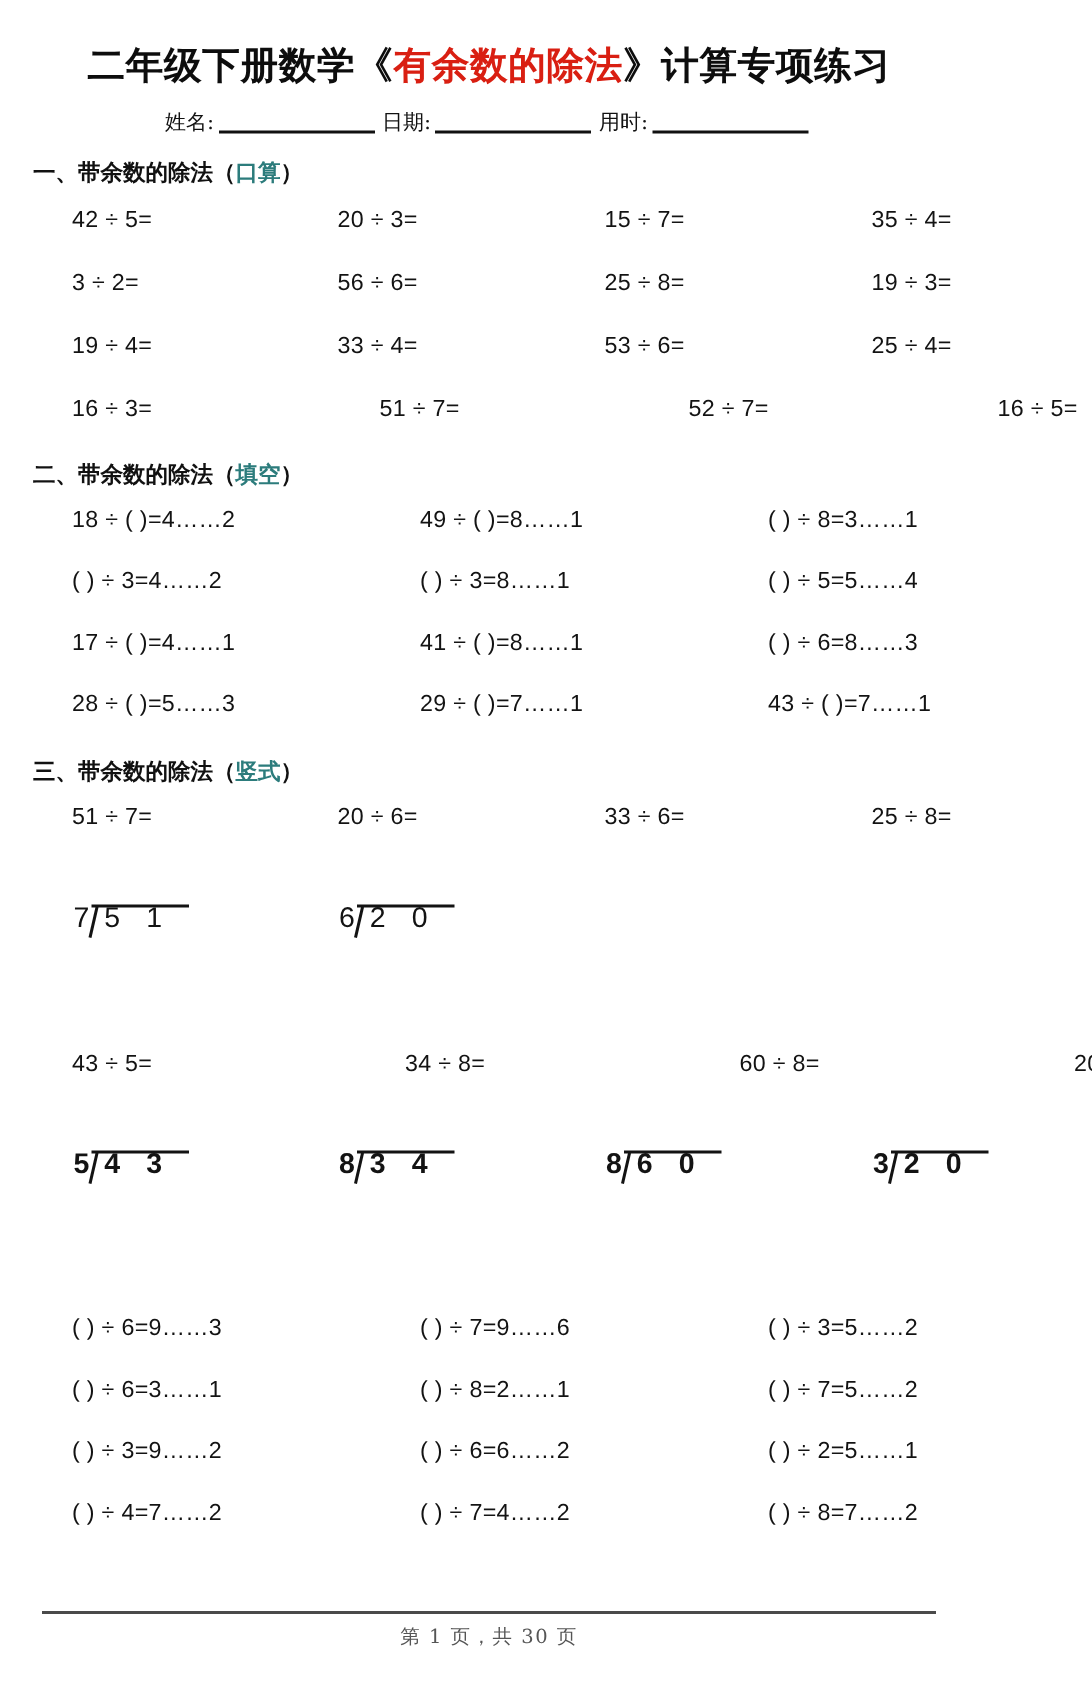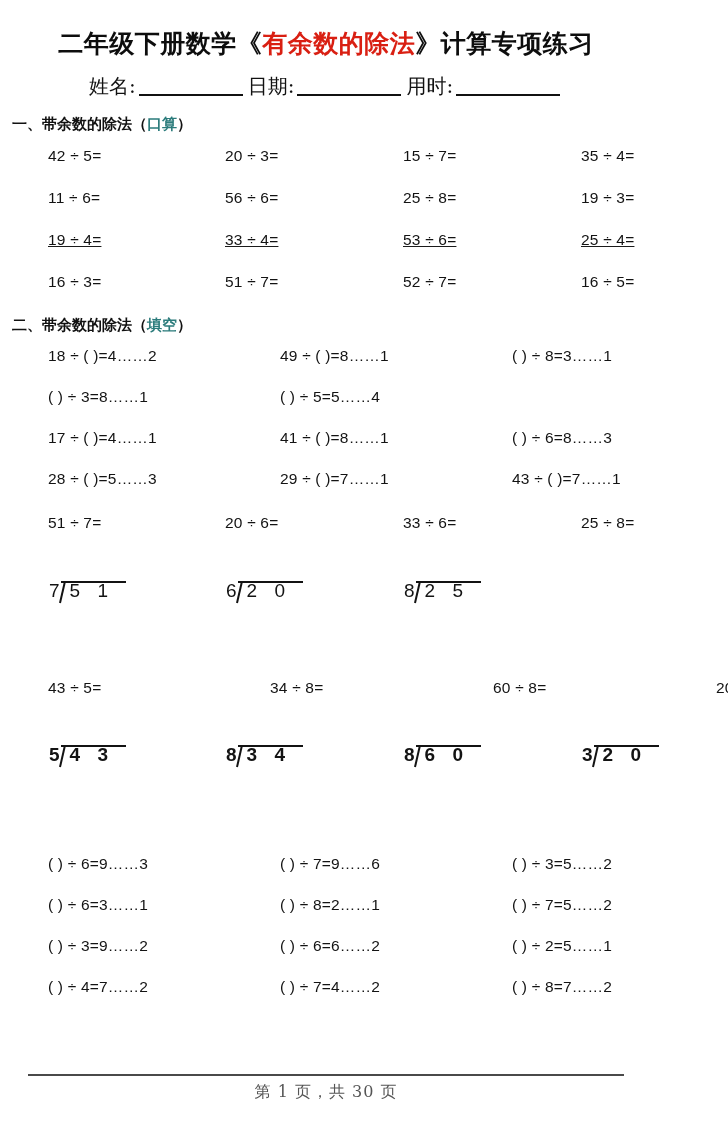--- a/index.html
+++ b/index.html
@@ -33,42 +33,42 @@
     padding-top: 27px;
     white-space: nowrap;
     color: #0d0d0d;
   }
   .title .accent { color: #d91f12; }
 
   
   .meta-row {
     text-align: center;
     font-family: "DejaVu Serif", "Liberation Serif", serif;
-    font-size: 20px;
+    font-size: 14px;
     margin-top: 13px;
     white-space: nowrap;
     color: #111;
   }
   .meta-row .field { margin: 0 1px; }
   .meta-row .blank {
     display: inline-block;
     width: 104px;
     border-bottom: 2px solid #111;
     vertical-align: -3px;
     margin: 0 4px 0 2px;
   }
 
   
   .sec-head {
     font-family: "DejaVu Serif", "Liberation Serif", serif;
     font-size: 15px;
     font-weight: bold;
     color: #111;
     margin: 0;
-    padding-left: 12px;
+    padding-left: 22px;
     white-space: nowrap;
   }
   .sec-head .teal { color: #2c7c7c; }
 
   
   .grid {
     display: grid;
     padding-left: 48px;
     box-sizing: border-box;
     width: 728px;
@@ -138,21 +138,21 @@
     height: 2px;
     background: #4a4a4a;
   }
   .footer-text {
     position: absolute;
     left: 0;
     right: 0;
     top: 1082px;
     text-align: center;
     font-family: "DejaVu Serif", "Liberation Serif", serif;
-    font-size: 16px;
+    font-size: 13px;
     color: #555;
     letter-spacing: 1px;
     white-space: nowrap;
   }
 </style>
 </head>
 <body>
 
 <div class="page">
 
@@ -163,64 +163,66 @@
   <div style="margin-top:15px;">
     <div class="sec-head"><span>一、</span><span>带余数的除法</span><span>（</span><span class="teal">口算</span><span>）</span></div>
 
     <div class="grid cols4" style="margin-top:13px;">
       <div class="cell">42 ÷ 5=</div>
       <div class="cell">20 ÷ 3=</div>
       <div class="cell">15 ÷ 7=</div>
       <div class="cell">35 ÷ 4=</div>
     </div>
     <div class="grid cols4" style="margin-top:24px;">
-      <div class="cell">11 ÷ 6=</div>
+      <div class="cell">3 ÷ 2=</div>
       <div class="cell">56 ÷ 6=</div>
       <div class="cell">25 ÷ 8=</div>
       <div class="cell">19 ÷ 3=</div>
     </div>
-    <div class="grid cols4" style="margin-top:24px;text-decoration:underline;">
+    <div class="grid cols4" style="margin-top:24px;">
       <div class="cell">19 ÷ 4=</div>
       <div class="cell">33 ÷ 4=</div>
       <div class="cell">53 ÷ 6=</div>
       <div class="cell">25 ÷ 4=</div>
     </div>
-    <div class="grid cols4" style="margin-top:24px;">
+    <div class="grid cols4" style="margin-top:24px;gap:28px;">
       <div class="cell">16 ÷ 3=</div>
       <div class="cell">51 ÷ 7=</div>
       <div class="cell">52 ÷ 7=</div>
       <div class="cell">16 ÷ 5=</div>
     </div>
   </div>
 
   <div style="margin-top:25px;">
     <div class="sec-head"><span>二、</span><span>带余数的除法</span><span>（</span><span class="teal">填空</span><span>）</span></div>
 
     <div class="grid cols3" style="margin-top:12px;">
       <div class="cell">18 ÷ (      )=4……2</div>
       <div class="cell">49 ÷ (      )=8……1</div>
       <div class="cell">(      ) ÷ 8=3……1</div>
     </div>
     <div class="grid cols3" style="margin-top:23px;">
+      <div class="cell">(      ) ÷ 3=4……2</div>
       <div class="cell">(      ) ÷ 3=8……1</div>
       <div class="cell">(      ) ÷ 5=5……4</div>
     </div>
     <div class="grid cols3" style="margin-top:23px;padding-left:48px;">
       <div class="cell">17 ÷ (      )=4……1</div>
       <div class="cell">41 ÷ (      )=8……1</div>
       <div class="cell">(      ) ÷ 6=8……3</div>
     </div>
     <div class="grid cols3" style="margin-top:23px;">
       <div class="cell">28 ÷ (      )=5……3</div>
       <div class="cell">29 ÷ (      )=7……1</div>
       <div class="cell">43 ÷ (      )=7……1</div>
     </div>
   </div>
 
   <div style="margin-top:26px;">
+    <div class="sec-head"><span>三、</span><span>带余数的除法</span><span>（</span><span class="teal">竖式</span><span>）</span></div>
 
     <div class="grid cols4" style="margin-top:12px;">
       <div class="cell">51 ÷ 7=</div>
       <div class="cell">20 ÷ 6=</div>
       <div class="cell">33 ÷ 6=</div>
       <div class="cell">25 ÷ 8=</div>
     </div>
 
     <div class="longdiv-row" style="margin-top:49px;">
       <div>
@@ -230,27 +232,20 @@
           <span class="divisor">7</span><span class="dividend">5 1</span>
         </span>
       </div>
       <div>
         <span class="longdiv">
           <span class="bar"></span>
           <span class="slash"></span>
           <span class="divisor">6</span><span class="dividend">2 0</span>
         </span>
       </div>
-      <div>
-        <span class="longdiv">
-          <span class="bar"></span>
-          <span class="slash"></span>
-          <span class="divisor">8</span><span class="dividend">2 5</span>
-        </span>
-      </div>
     </div>
 
     <div class="grid cols4" style="margin-top:72px;gap:45px;">
       <div class="cell">43 ÷ 5=</div>
       <div class="cell">34 ÷ 8=</div>
       <div class="cell">60 ÷ 8=</div>
       <div class="cell">20 ÷ 3=</div>
     </div>
 
     <div class="longdiv-row" style="margin-top:48px;font-weight:bold;">

